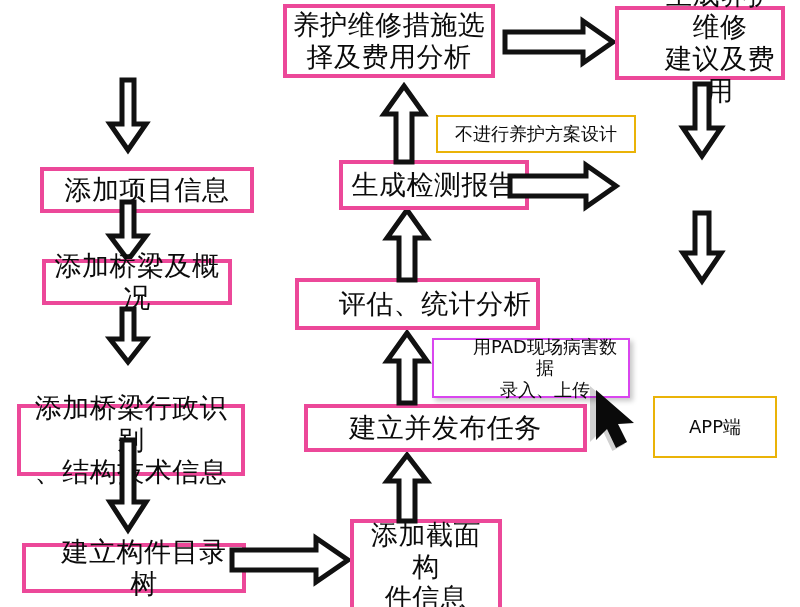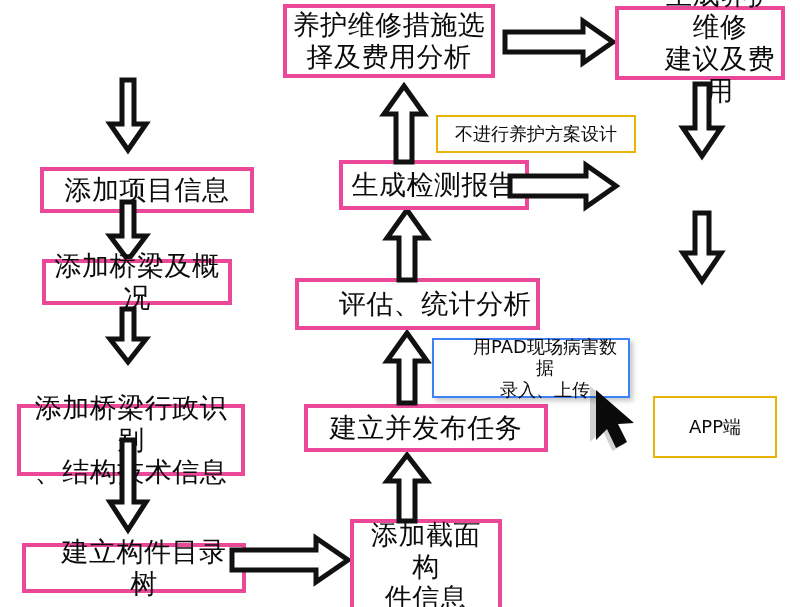--- a/index.html
+++ b/index.html
@@ -25,21 +25,21 @@
     justify-content: center;
     text-align: center;
     color: #0b0b0b;
     font-size: 27px;
     line-height: 1.18;
     letter-spacing: 0.5px;
     white-space: pre-line;
     padding: 2px 4px;
   }
   .node.thin {
-    border: 2px solid #3b82f6;
+    border: 2px solid #d946ef;
     font-size: 18px;
     letter-spacing: 0px;
     box-shadow: 3px 3px 5px rgba(0,0,0,0.22);
     padding-left: 32px;
   }
   .node.thin-plain {
     border: 2px solid #eab308;
     font-size: 18px;
     letter-spacing: 0px;
     margin-left: 12px;
@@ -103,21 +103,21 @@
 
   <div class="node" style="left:350px; top:519px; width:152px; height:95px;">添加截面构
 件信息</div>
 
   <div class="arrow" style="left:385px; top:455px; width:44px; height:68px;">
     <svg width="44" height="68" viewBox="0 0 44 68">
       <polygon points="22,0 42,26 30,26 30,66 14,66 14,26 2,26" fill="#ffffff" stroke="#111111" stroke-width="5" stroke-linejoin="miter"></polygon>
     </svg>
   </div>
 
-  <div class="node" style="left:304px; top:404px; width:244px; height:48px;">建立并发布任务</div>
+  <div class="node" style="left:304px; top:404px; width:283px; height:48px;">建立并发布任务</div>
 
   <div class="arrow" style="left:385px; top:333px; width:44px; height:72px;">
     <svg width="44" height="72" viewBox="0 0 44 72">
       <polygon points="22,0 42,28 30,28 30,70 14,70 14,28 2,28" fill="#ffffff" stroke="#111111" stroke-width="5" stroke-linejoin="miter"></polygon>
     </svg>
   </div>
 
   <div class="node" style="left:295px; top:278px; width:245px; height:52px;padding-left:39px;">评估、统计分析</div>
 
   <div class="arrow" style="left:385px; top:210px; width:44px; height:72px;">

